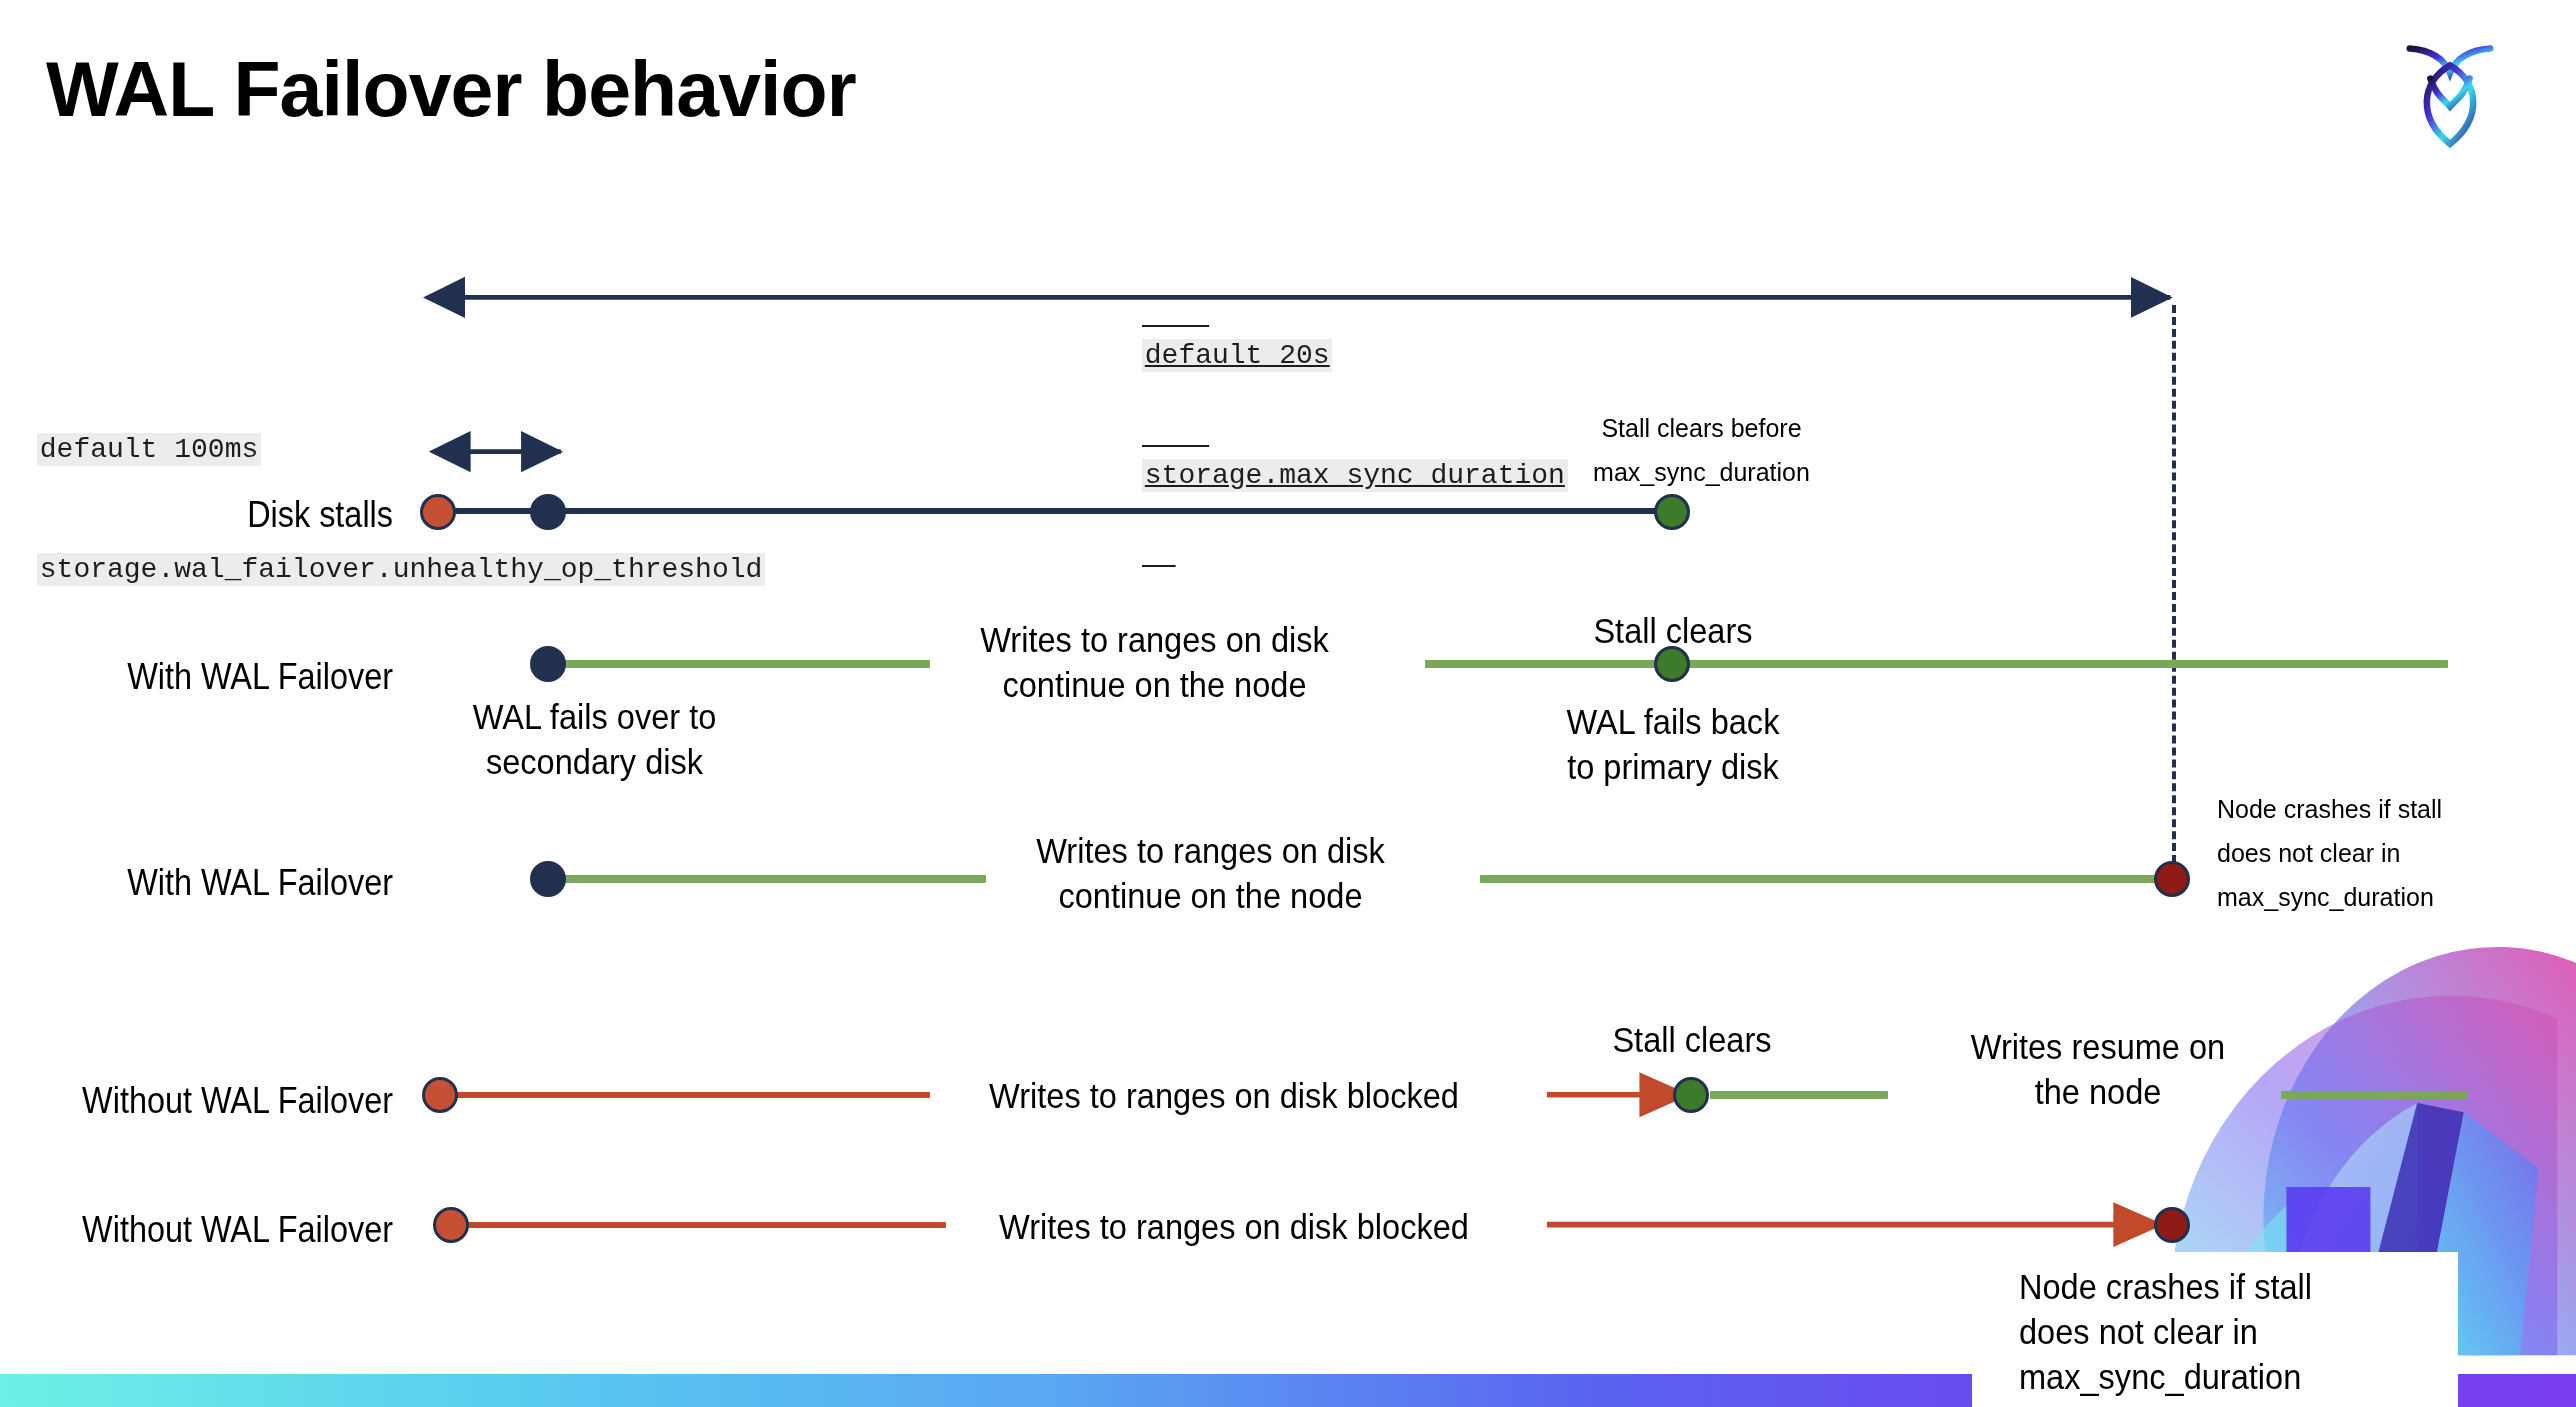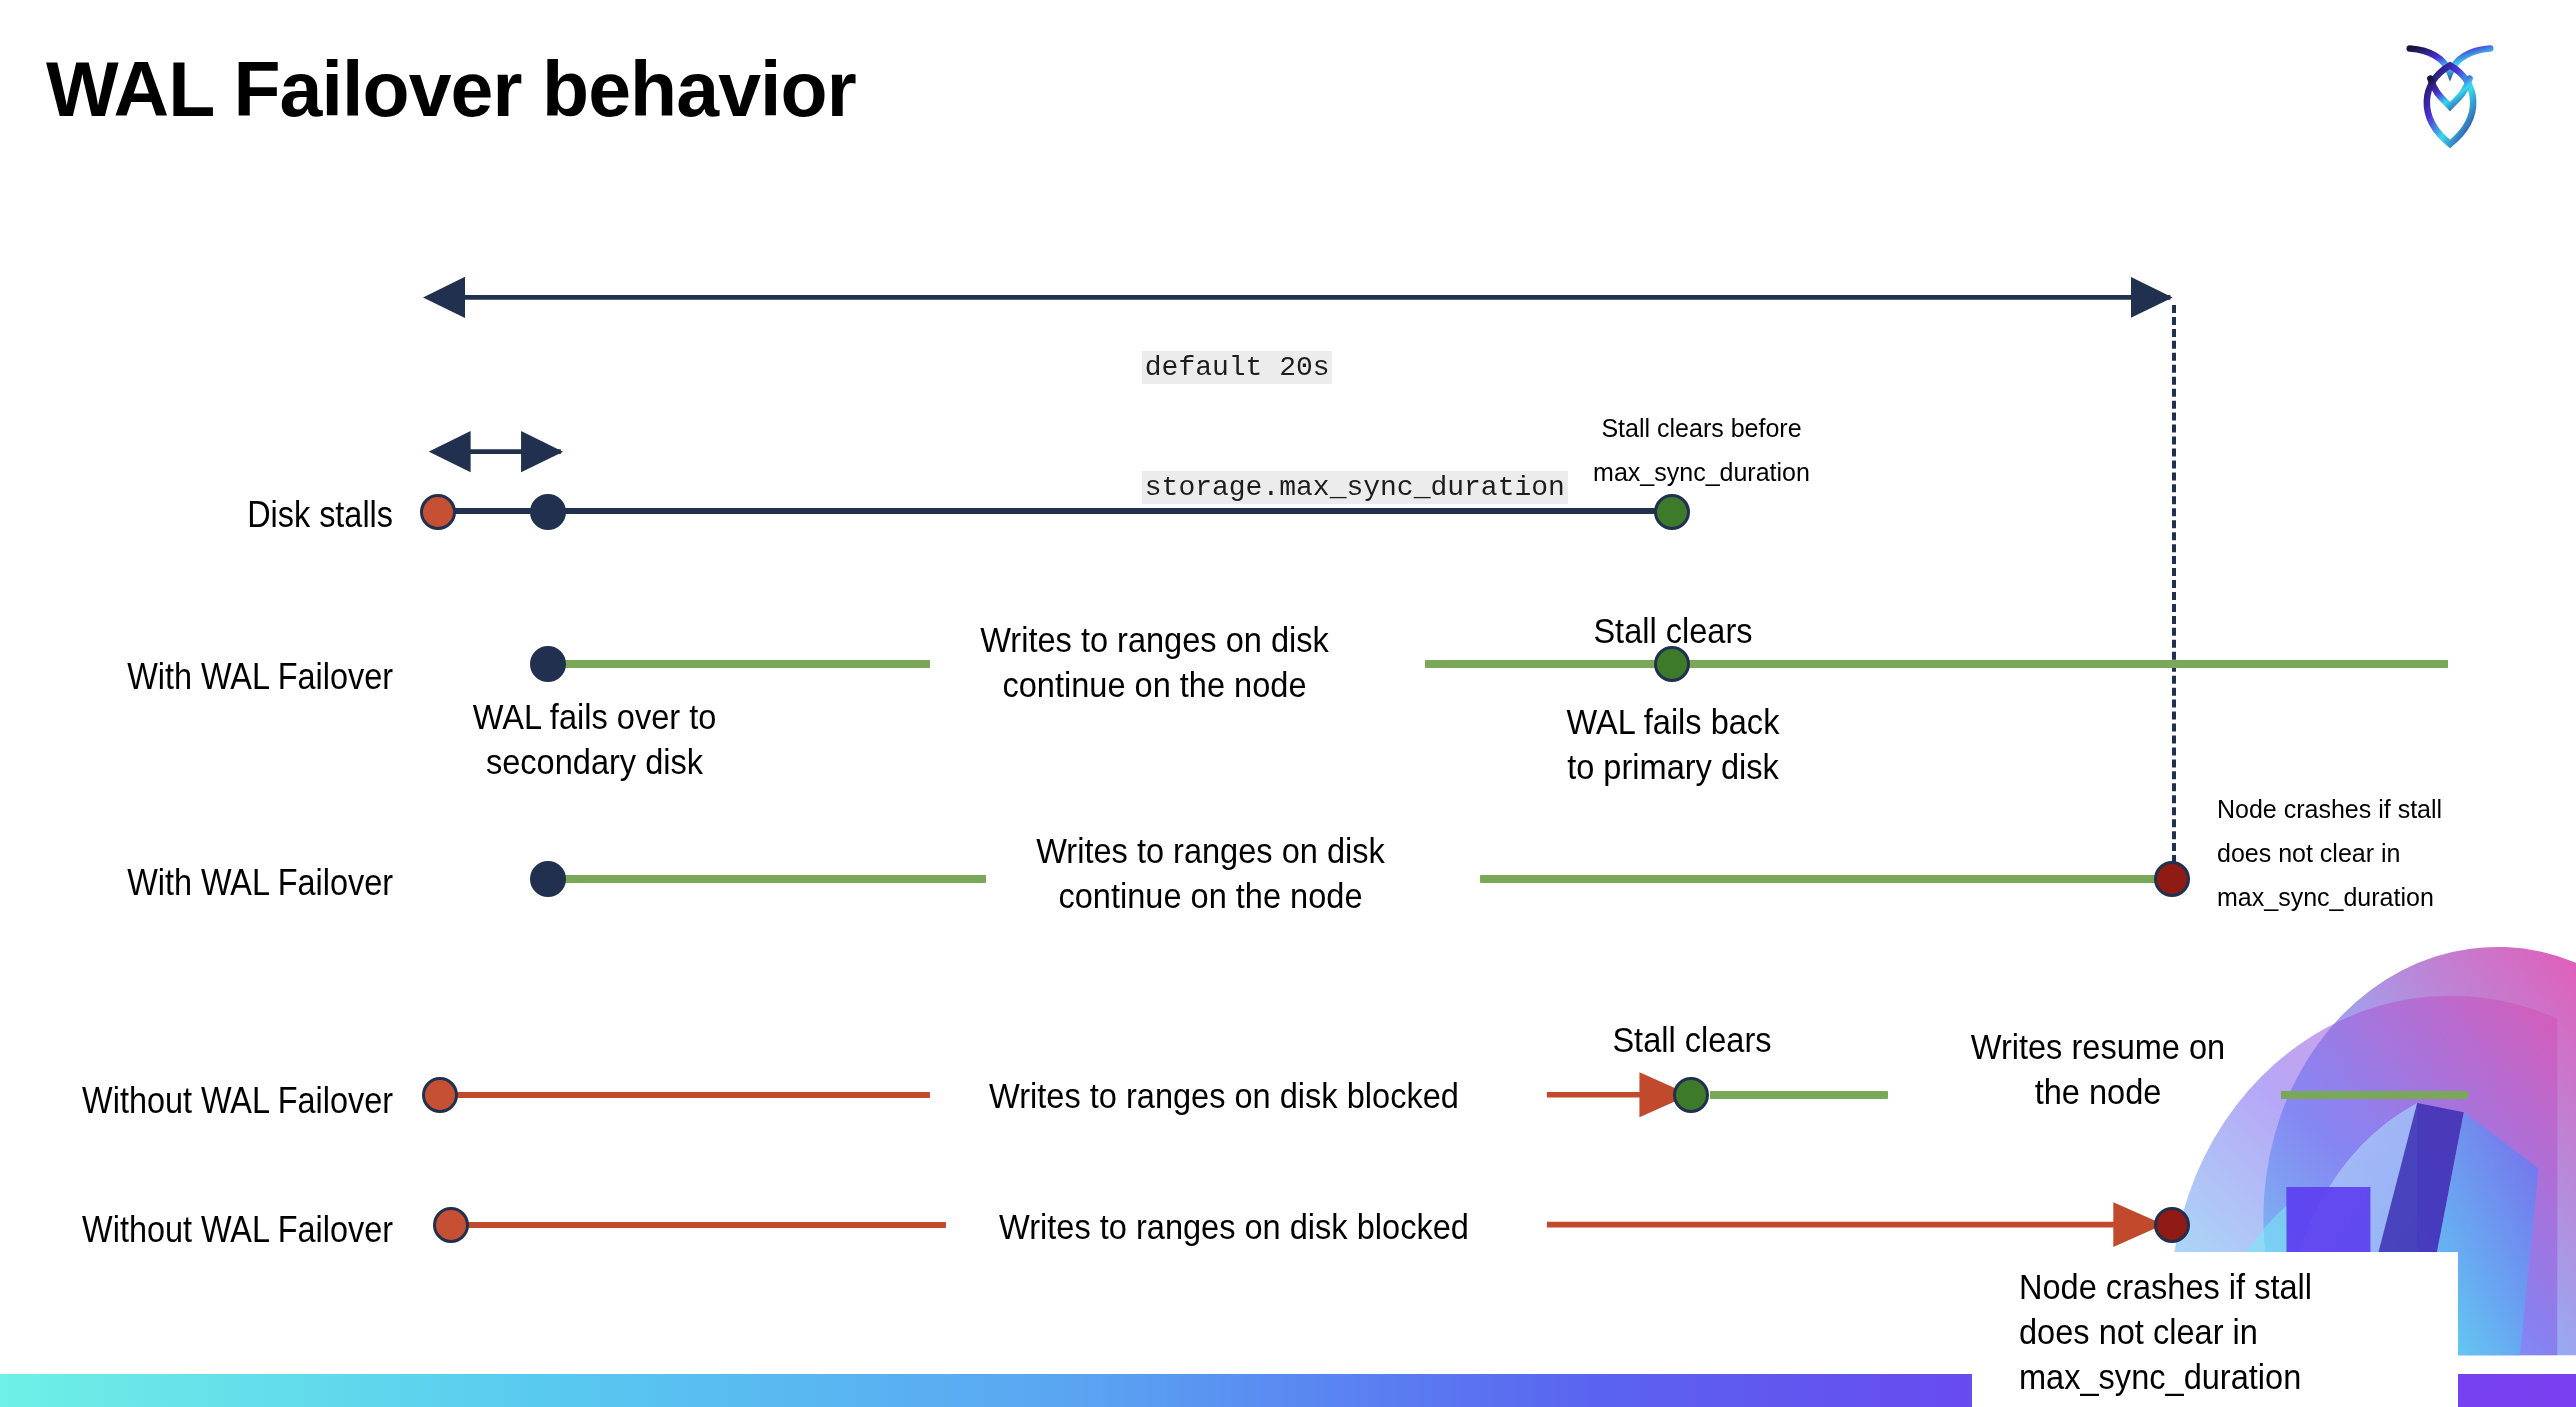--- a/index.html
+++ b/index.html
@@ -228,25 +228,29 @@
 
     <line x1="466" y1="483" x2="600" y2="483" stroke="#22304f" stroke-width="5" marker-start="url(#navyArrowL)" marker-end="url(#navyArrowR)"></line>
 
     <line x1="1655" y1="1171" x2="1805" y2="1171" stroke="#c04a2b" stroke-width="6" marker-end="url(#orangeArrowR)"></line>
 
     <line x1="1655" y1="1310" x2="2312" y2="1310" stroke="#c04a2b" stroke-width="6" marker-end="url(#orangeArrowR)"></line>
   </svg>
 
   <div class="vdash" style="left:2172px; top:305px; height:570px;"></div>
 
-  <div class="code" style="left:1142px; top:268px;">
+  <div class="code" style="left:1142px; top:256px;text-decoration:underline;">
     <div><span>default 20s</span></div>
     <div><span>storage.max_sync_duration</span></div>
   </div>
 
+  <div class="code" style="left:37px; top:350px;">
+    <div><span>default 100ms</span></div>
+    <div><span>storage.wal_failover.unhealthy_op_threshold</span></div>
+  </div>
 
   <div class="rowlabel" style="left:0px; top:494px; width:393px;">Disk stalls</div>
 
   <div class="seg navy" style="left:439px; top:508px; width:1234px;"></div>
 
   <div class="dot orange" style="left:420px; top:494px; width:36px; height:36px;"></div>
   <div class="dot navy" style="left:530px; top:494px; width:36px; height:36px;"></div>
   <div class="dot green" style="left:1654px; top:494px; width:36px; height:36px;"></div>
 
   <div class="note wide" style="left:1524px; top:406px; width:355px;">Stall clears before

